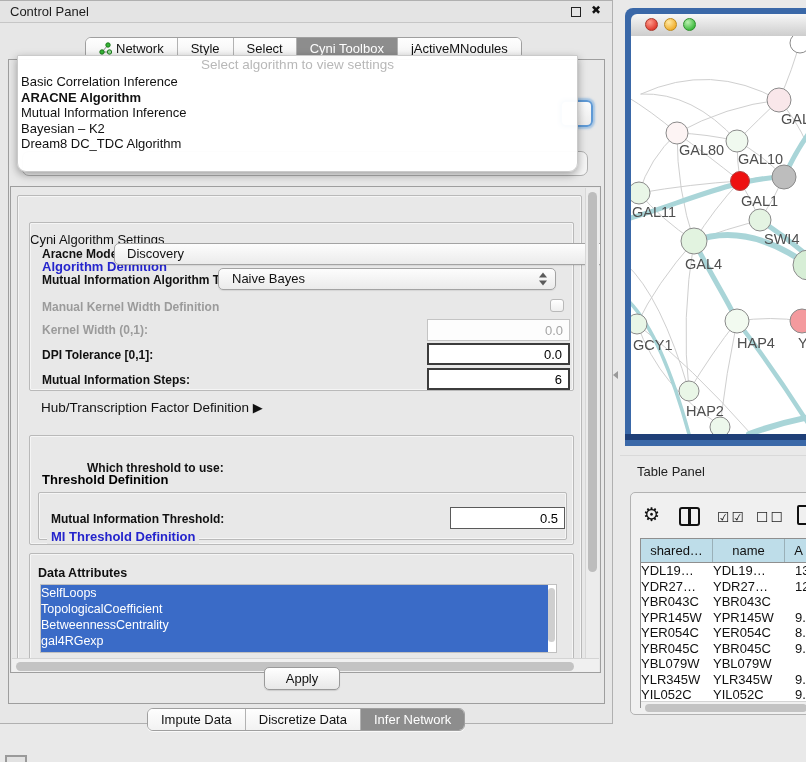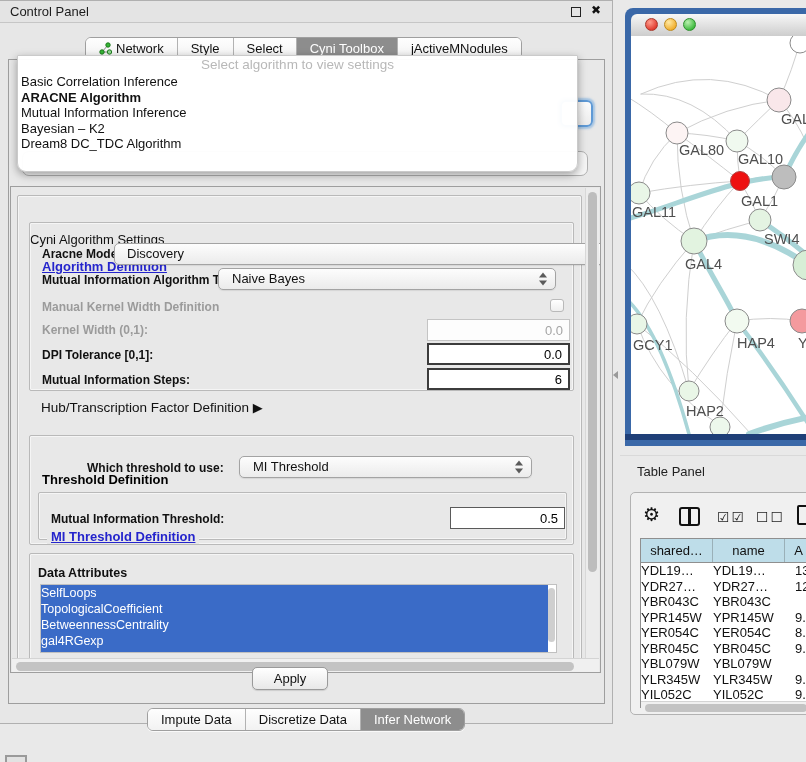--- a/index.html
+++ b/index.html
@@ -36,21 +36,21 @@
   
   #content-panel { left:8px; top:58px; width:597px; height:645px;
                    border:1px solid #9e9e9e; background:#e8e8e8; }
   #settings { left:10px; top:185px; width:591px; height:487px; border:1px solid #9e9e9e;
               background:#e8e8e8; overflow:hidden; }
 
   .group { position:absolute; border:1px solid #b9b9b9; border-radius:2px;
            box-shadow:inset 0 0 0 1px rgba(255,255,255,.55); }
   .gtitle { position:absolute; top:-8px; left:8px; background:#e8e8e8; padding:0 4px;
             font-size:13px; white-space:nowrap;margin-top:44px; }
-  .gtitle.blue  { color:#2424cc; font-weight:bold;text-decoration:underline; }
+  .gtitle.blue  { color:#2424cc; font-weight:bold; }
   .gtitle.green { color:#000000; font-weight:bold; }
 
   .lbl  { position:absolute; font-size:12px; font-weight:bold; white-space:nowrap; }
   .lbl.dis { color:#9b9b9b; }
   .plain { position:absolute; font-size:13px; white-space:nowrap; }
 
   .combo { position:absolute; height:22px; border:1px solid #a3a3a3; border-radius:5px;
            background:linear-gradient(#fdfdfd,#ebebeb); font-size:13px; line-height:20px;
            padding-left:13px; color:#111; box-shadow:0 1px 1px rgba(0,0,0,.08); }
   .spin { position:absolute; right:8px; top:50%; width:8px; height:13px; transform:translateY(-50%); }
@@ -219,24 +219,20 @@
 
     <span class="plain" style="left:30px;top:213px;font-size:13.5px;">
       <span>Hub/Transcription Factor Definition</span>
       <span class="tri" style="font-size:13px;">▶</span>
     </span>
 
     <div class="group" style="left:18px;top:248px;width:545px;height:110px;">
       <span class="gtitle green">Threshold Definition</span>
 
       <span class="lbl" style="left:57px;top:25px;">Which threshold to use:</span>
-      <div class="combo" style="left:209px;top:20px;width:293px;">
-        <span>MI Threshold</span>
-        <span class="spin"></span>
-      </div>
 
       <div class="group" style="left:8px;top:56px;width:529px;height:48px;">
         <span class="gtitle blue">MI Threshold Definition</span>
         <span class="lbl" style="left:12px;top:19px;">Mutual Information Threshold:</span>
         <input class="tfield" style="left: 411px; top: 14px; width: 115px; border: 1px solid rgb(90, 90, 90);" value="0.5">
       </div>
     </div>
 
     <div class="group" style="left:18px;top:366px;width:545px;height:200px;">
       <span class="gtitle">
@@ -257,21 +253,21 @@
     </div>
 
     <div class="sb-v-track" style="left:574px;top:1px;width:14px;height:470px;">
       <div class="sb-v-thumb" style="left:2px;top:4px;width:9px;height:380px;"></div>
     </div>
     <div class="sb-h-track" style="left:1px;top:471px;width:587px;height:14px;">
       <div class="sb-h-thumb" style="left:4px;top:3px;width:558px;height:9px;"></div>
     </div>
   </div>
 
-  <div class="btn abs" style="left:252px;top:666px;width:76px;">Apply</div>
+  <div class="btn abs" style="left:264px;top:666px;width:76px;">Apply</div>
 
   <div id="bottom-tabs" class="seg abs">
       <span class="seg-item">
         <span>Impute Data</span>
       </span>
       <span class="seg-item">
         <span>Discretize Data</span>
       </span>
       <span class="seg-item sel">
         <span>Infer Network</span>

